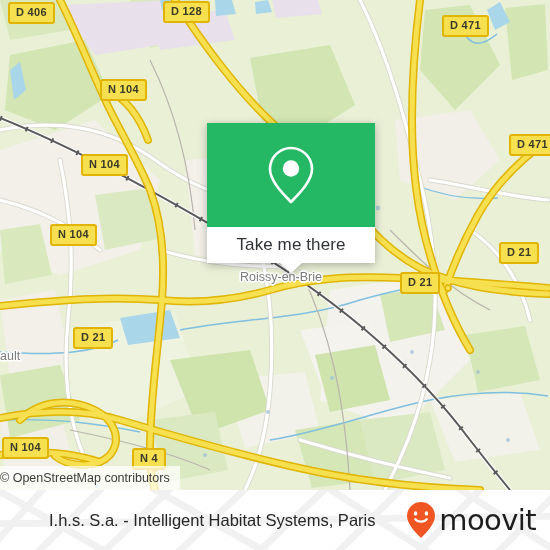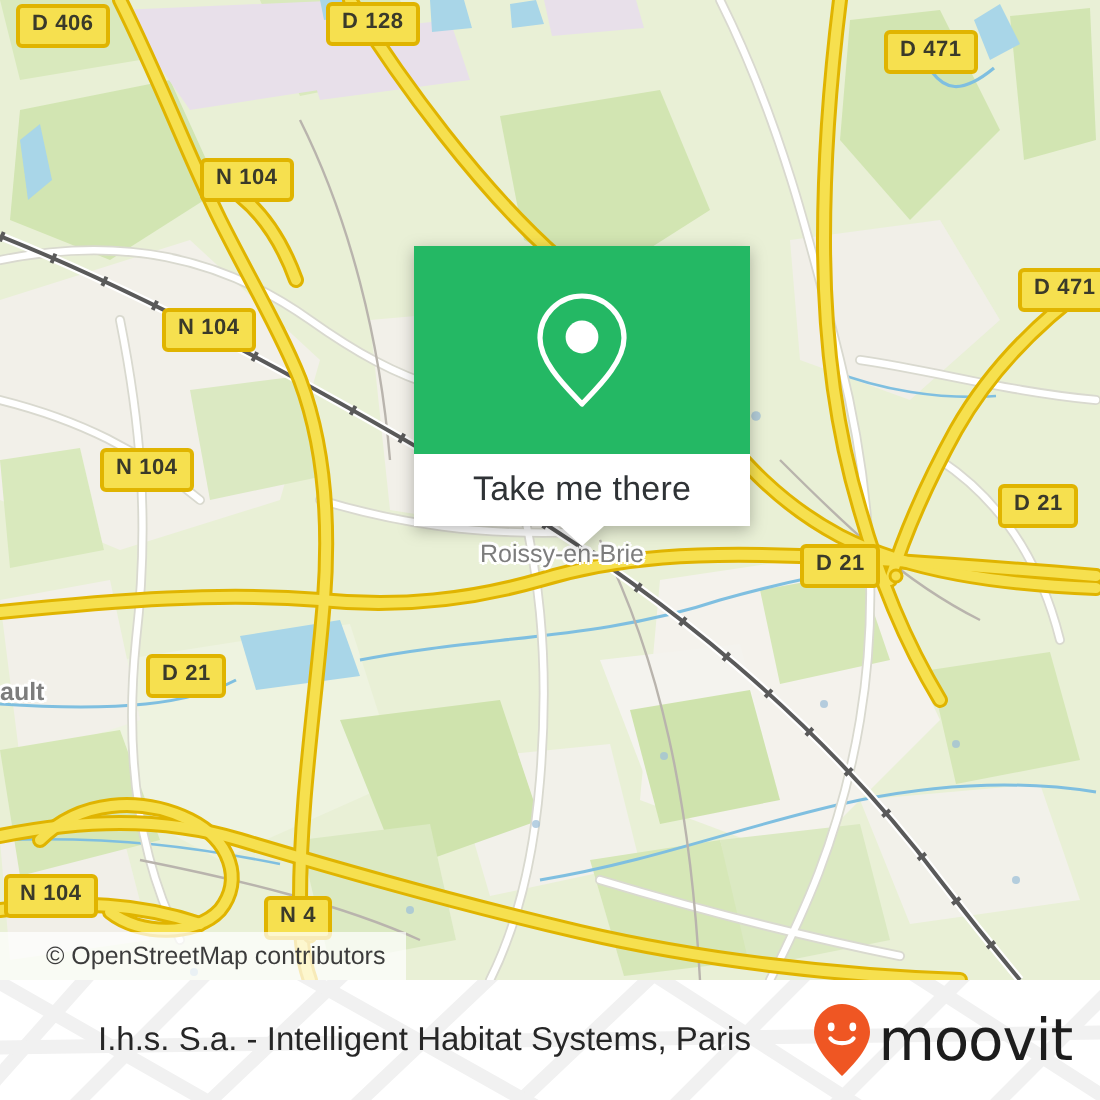--- a/index.html
+++ b/index.html
@@ -77,21 +77,21 @@
     border-left:11px solid transparent;
     border-right:11px solid transparent;
     border-top:10px solid #ffffff;
   }
 
   
   .attribution{
     position:absolute;
     left:0;top:466px;
     height:24px;
-    padding:0 10px 0 23px;
+    padding:0 10px 0 0;
     display:flex;align-items:center;
     background:rgba(255,255,255,.72);
     color:#3c3c3c;
     font-size:12.5px;
     white-space:nowrap;
     font-family:"Liberation Sans","DejaVu Sans",sans-serif;
   }
 
   
   .bottombar{
@@ -268,21 +268,21 @@
         <div class="shield" style="left: 50px; top: 224px;">N 104</div>
         <div class="shield" style="left: 499px; top: 242px;">D 21</div>
         <div class="shield" style="left: 400px; top: 272px;">D 21</div>
         <div class="shield" style="left: 73px; top: 327px;">D 21</div>
         <div class="shield" style="left: 2px; top: 437px;">N 104</div>
         <div class="shield" style="left: 132px; top: 448px;">N 4</div>
       </div>
 
     <div id="place-layer">
         <div class="place-label" style="left: 218px; top: 270px; margin-left: 22px;">Roissy-en-Brie</div>
-        <div class="place-label" style="left: 0px; top: 339px; font-weight: bold;">ault</div>
+        <div class="place-label" style="left: 0px; top: 349px;">ault</div>
       </div>
 
     <div class="callout">
       <div class="callout-head">
         <svg class="pin-icon" width="52" height="62" viewBox="0 0 52 62">
           <path d="M26 4 C14.4 4 5 13.4 5 25 C5 37.5 19 50.5 26 58 C33 50.5 47 37.5 47 25 C47 13.4 37.6 4 26 4 Z" fill="none" stroke="#ffffff" stroke-width="2.6" stroke-linejoin="round"></path>
           <circle cx="26" cy="24.5" r="8.2" fill="#ffffff"></circle>
         </svg>
       </div>
       <div class="callout-body">

